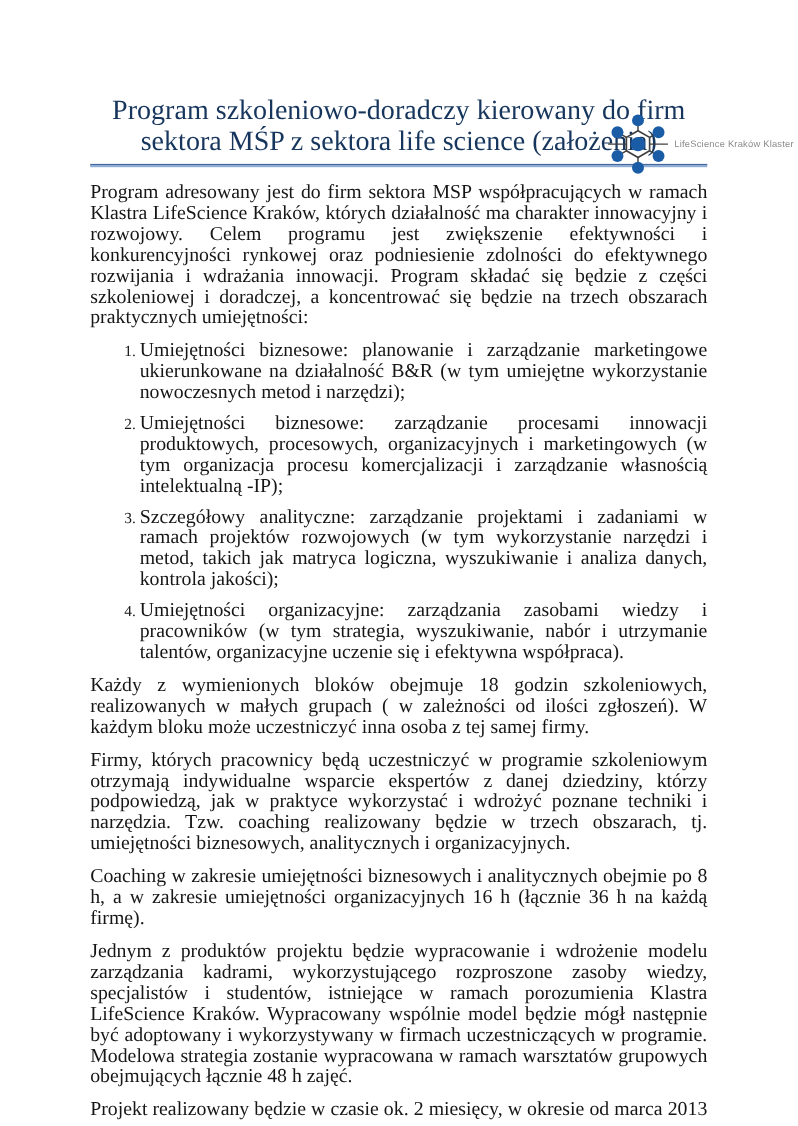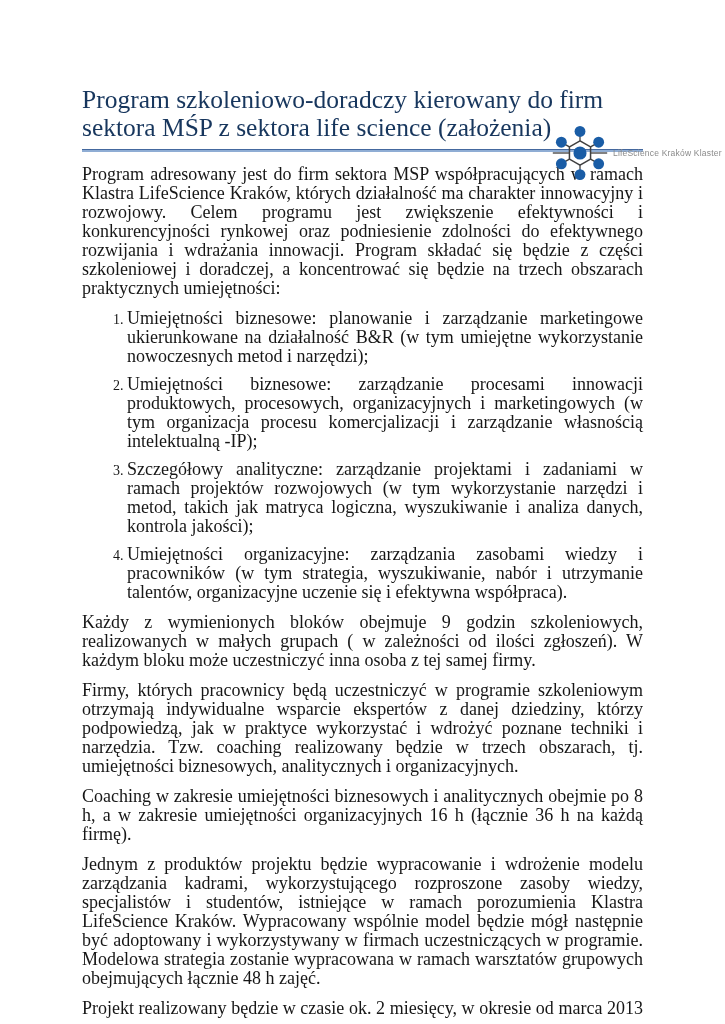--- a/index.html
+++ b/index.html
@@ -13,36 +13,37 @@
   }
   .page {
     position: relative;
     width: 725px; height: 1024px;
     background: #ffffff;
   }
 
   
   .logo {
     position: absolute;
-    top: 38px; left: 550px;
+    top: 16px; left: 550px;
     display: flex;
     align-items: center;
     gap: 3px;
   }
   .logo-text {
     font-family: "Liberation Sans", sans-serif;
     font-size: 8.5px;
     color: #8a8a8a;
     white-space: nowrap;
     letter-spacing: 0.2px;
   }
 
   
   .title-block {
     margin: 86px 82px 12px 82px;
+    text-align: center;
   }
   .title-line {
     display: block;
     font-size: 25.5px;
     line-height: 28px;
     font-weight: normal;
     color: #17365d;
   }
   .title-rule {
     height: 3px;
@@ -114,20 +115,20 @@
   <div class="content">
     <p class="intro">Program adresowany jest do firm sektora MSP współpracujących w ramach Klastra LifeScience Kraków, których działalność ma charakter innowacyjny i rozwojowy. Celem programu jest zwiększenie efektywności i konkurencyjności rynkowej oraz podniesienie zdolności do efektywnego rozwijania i wdrażania innowacji. Program składać się będzie z części szkoleniowej i doradczej, a koncentrować się będzie na trzech obszarach praktycznych umiejętności:</p>
 
     <ol class="skill-list">
       <li>Umiejętności biznesowe: planowanie i zarządzanie marketingowe ukierunkowane na działalność B&amp;R (w tym umiejętne wykorzystanie nowoczesnych metod i narzędzi);</li>
       <li>Umiejętności biznesowe: zarządzanie procesami innowacji produktowych, procesowych, organizacyjnych i marketingowych (w tym organizacja procesu komercjalizacji i zarządzanie własnością intelektualną -IP);</li>
       <li>Szczegółowy analityczne: zarządzanie projektami i zadaniami w ramach projektów rozwojowych (w tym wykorzystanie narzędzi i metod, takich jak matryca logiczna, wyszukiwanie i analiza danych, kontrola jakości);</li>
       <li>Umiejętności organizacyjne: zarządzania zasobami wiedzy i pracowników (w tym strategia, wyszukiwanie, nabór i utrzymanie talentów, organizacyjne uczenie się i efektywna współpraca).</li>
     </ol>
 
-    <p>Każdy z wymienionych bloków obejmuje 9 godzin szkoleniowych, realizowanych w małych grupach ( w zależności od ilości zgłoszeń).  W każdym bloku może uczestniczyć inna osoba z tej samej firmy.</p>
+    <p>Każdy z wymienionych bloków obejmuje 18 godzin szkoleniowych, realizowanych w małych grupach ( w zależności od ilości zgłoszeń).  W każdym bloku może uczestniczyć inna osoba z tej samej firmy.</p>
     <p>Firmy, których pracownicy będą uczestniczyć w programie szkoleniowym otrzymają indywidualne wsparcie ekspertów z danej dziedziny, którzy podpowiedzą, jak w praktyce wykorzystać i wdrożyć poznane techniki i narzędzia. Tzw. coaching realizowany będzie w trzech obszarach, tj. umiejętności biznesowych, analitycznych i organizacyjnych.</p>
     <p>Coaching w zakresie umiejętności biznesowych i analitycznych obejmie po 8 h, a w zakresie umiejętności organizacyjnych 16 h (łącznie 36 h na każdą firmę).</p>
     <p>Jednym z produktów projektu będzie wypracowanie i wdrożenie modelu zarządzania kadrami, wykorzystującego rozproszone zasoby wiedzy, specjalistów i studentów, istniejące w ramach porozumienia Klastra LifeScience Kraków. Wypracowany wspólnie model będzie mógł następnie być adoptowany i wykorzystywany w firmach uczestniczących w programie. Modelowa strategia zostanie wypracowana w ramach warsztatów grupowych obejmujących łącznie 48 h zajęć.</p>
     <p>Projekt realizowany będzie w czasie  ok. 2 miesięcy, w okresie od marca 2013 r.</p>
   </div>
 
 </div>
 
 </body></html>

